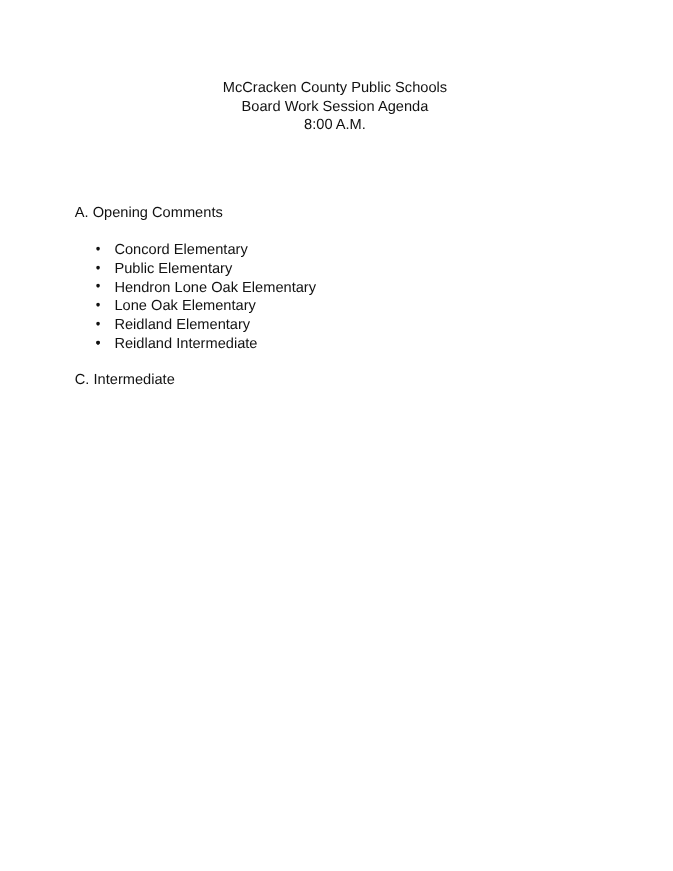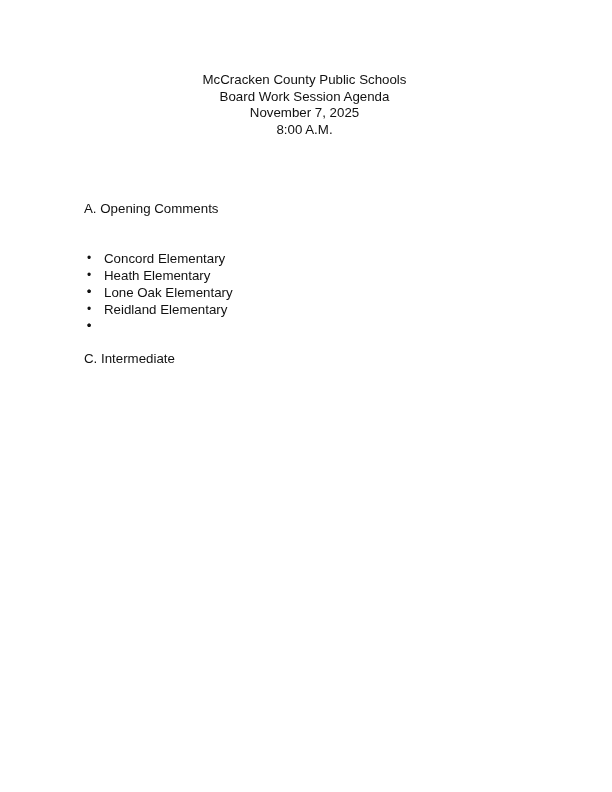--- a/index.html
+++ b/index.html
@@ -9,45 +9,44 @@
     }
     .header {
       position: absolute; top: 72px; left: 0; width: 609px;
       text-align: center; font-size: 13.3px; line-height: 16.5px;
     }
     .header div { margin: 0; }
     .agenda {
       position: absolute; top: 184px; left: 68px;
       font-size: 13.3px; line-height: 17px;
     }
-    .section { margin: 16px; }
+    .section { margin: 0; }
     .section-gap { height: 16.5px; }
     ul.bullets { list-style: none; margin: 0; padding: 0; }
     ul.bullets li { position: relative; padding-left: 36px; }
     ul.bullets li .bullet {
       position: absolute; left: 19px; top: 0; font-size: 12px;
     }
   </style>
 </head>
 <body>
 
 <div class="header">
   <div>McCracken County Public Schools</div>
   <div>Board Work Session Agenda</div>
-  <div>November 7, 2025</div>
   <div>8:00 A.M.</div>
 </div>
 
 <div class="agenda">
   <div class="section">A. Opening Comments</div>
   <div class="section-gap"></div>
   <ul class="bullets">
     <li><span class="bullet">•</span><span>Concord Elementary</span></li>
-    <li><span class="bullet">•</span><span>Heath Elementary</span></li>
-    <li><span class="bullet">•</span></li>
+    <li><span class="bullet">•</span><span>Public Elementary</span></li>
+    <li><span class="bullet">•</span><span>Hendron Lone Oak Elementary</span></li>
     <li><span class="bullet">•</span><span>Lone Oak Elementary</span></li>
     <li><span class="bullet">•</span><span>Reidland Elementary</span></li>
     <li><span class="bullet">•</span></li>
-    <li><span class="bullet">•</span></li>
+    <li><span class="bullet">•</span><span>Reidland Intermediate</span></li>
   </ul>
   <div class="section-gap"></div>
   <div class="section">C. Intermediate</div>
 </div>
 
 </body></html>

